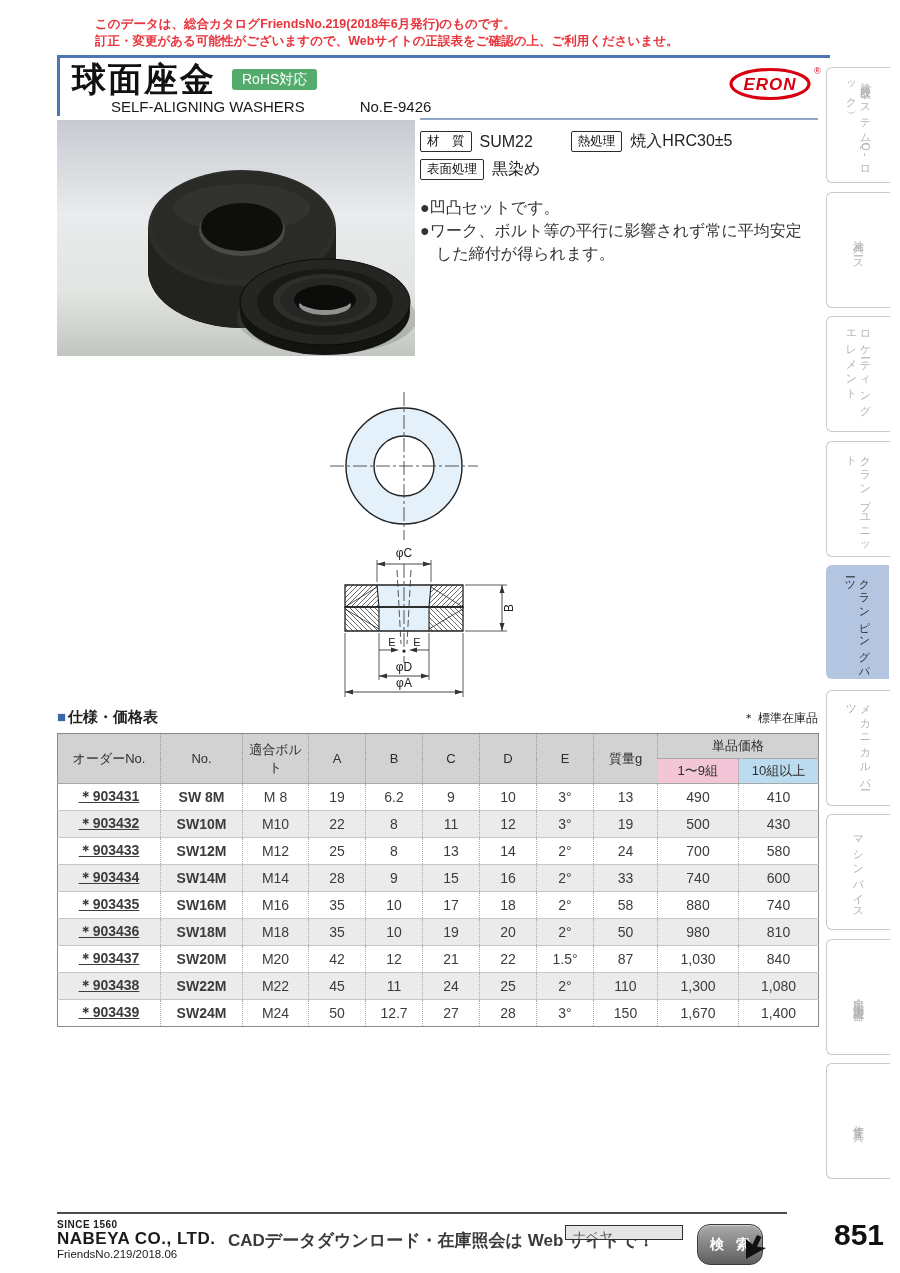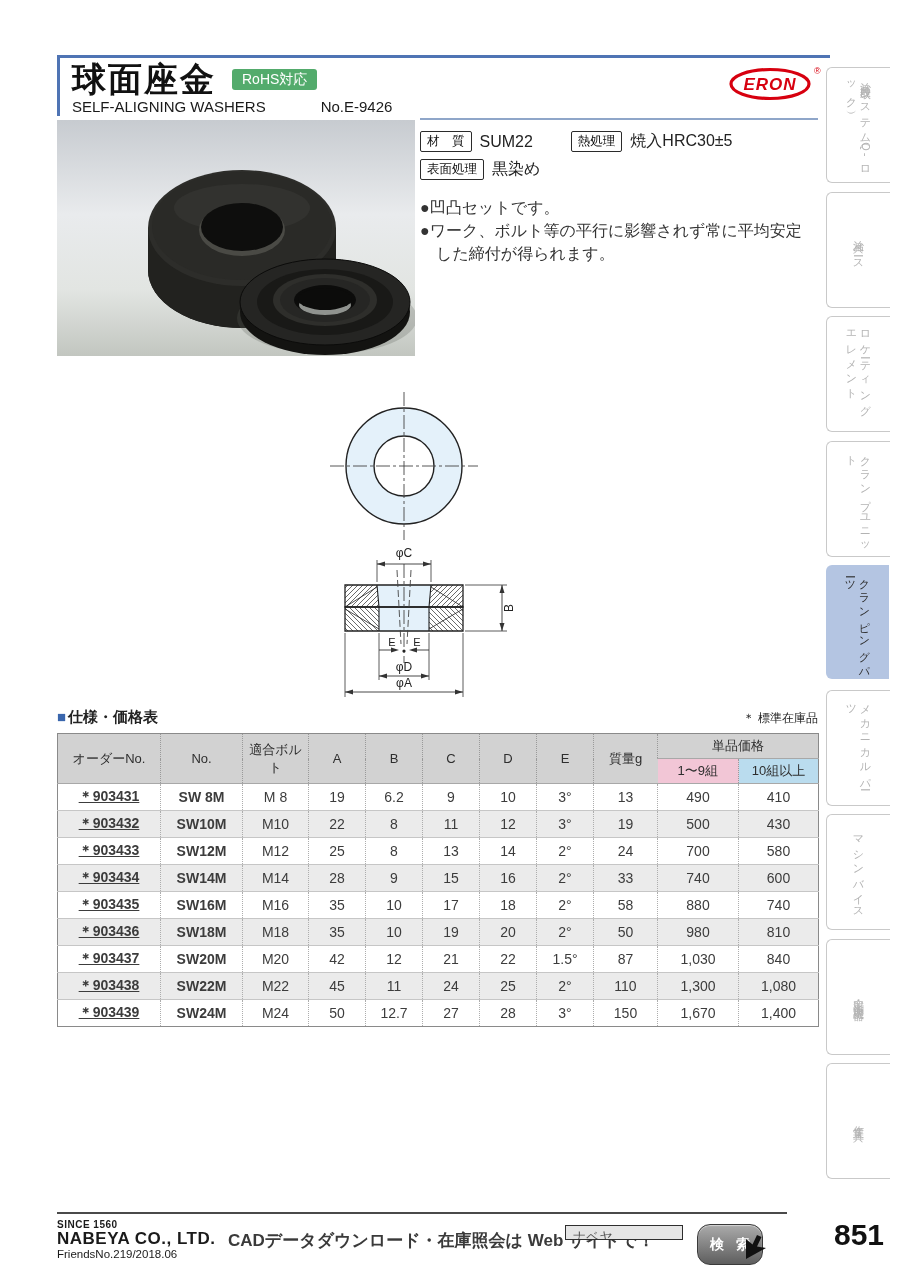--- a/index.html
+++ b/index.html
@@ -9,21 +9,21 @@
   
   .notice{position:absolute;left:95px;top:16px;color:#e8353d;font-size:12.5px;line-height:17px;font-weight:600;}
 
   
   .title-block{position:absolute;left:57px;top:55px;width:758px;height:58px;
                border-top:3px solid #4f74b4;border-left:3px solid #4f74b4;padding-left:12px;}
   .title-row{margin-top:3px;display:flex;align-items:center;}
   .title-row h1{margin:0;font-size:34px;font-weight:bold;color:#111;letter-spacing:2px;line-height:36px;}
   .rohs{display:inline-block;margin-left:16px;background:#53ab6c;color:#fff;font-size:14px;
         padding:3px 10px;border-radius:3px;line-height:15px;}
-  .subtitle-row{margin-top:1px;font-size:15px;color:#1a1a1a;}
+  .subtitle-row{margin-top:1px;font-size:15px;color:#1a1a1a;margin-left:39px;}
   .subtitle-row .catno{margin-left:55px;}
   .eron{position:absolute;right:6px;top:6px;}
 
   
   .photo{position:absolute;left:57px;top:120px;width:358px;height:236px;}
 
   
   .specs{position:absolute;left:420px;top:118px;width:398px;border-top:2px solid #8fa6c9;padding-top:11px;}
   .spec-row{font-size:16px;color:#222;margin-bottom:7px;display:flex;align-items:center;}
   .spec-label{display:inline-block;border:1.3px solid #2b2b2b;border-radius:2px;font-size:12.5px;
@@ -83,20 +83,22 @@
   .cursor-arrow{position:absolute;left:744px;top:1233px;}
   .pagenum{position:absolute;left:828px;top:1218px;width:62px;text-align:center;
            font-size:30px;font-weight:700;color:#111;}
 </style>
 </head>
 <body>
 
 <div class="page">
 
   <div class="notice">
+    <div>このデータは、総合カタログFriendsNo.219(2018年6月発行)のものです。</div>
+    <div>訂正・変更がある可能性がございますので、Webサイトの正誤表をご確認の上、ご利用くださいませ。</div>
   </div>
 
   <div class="title-block">
     <div class="title-row">
       <h1>球面座金</h1>
       <span class="rohs">RoHS対応</span>
     </div>
     <div class="subtitle-row">
       <span>SELF-ALIGNING  WASHERS</span><span class="catno">No.E-9426</span>
     </div>

